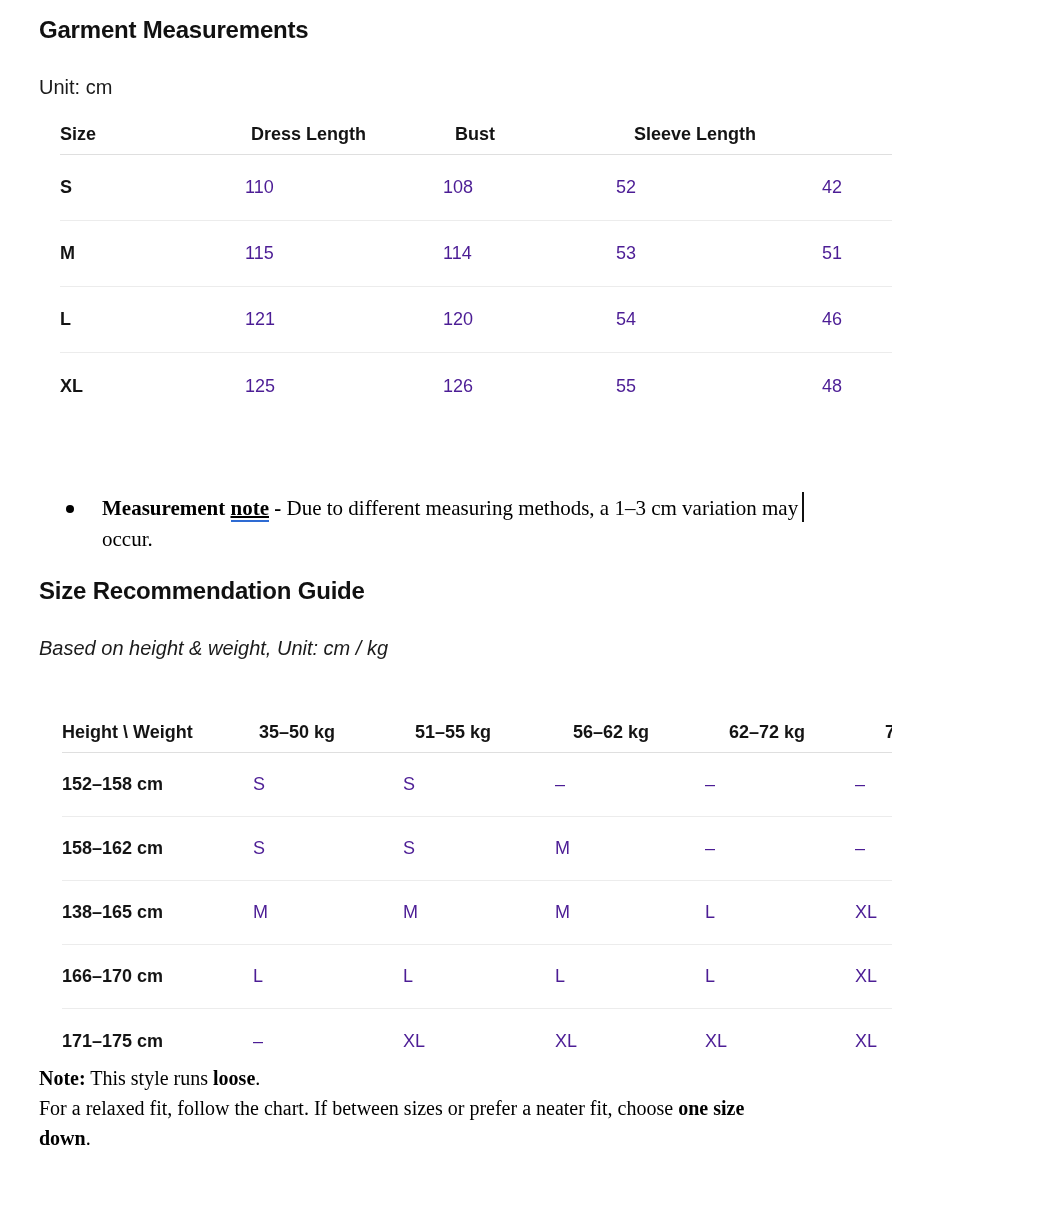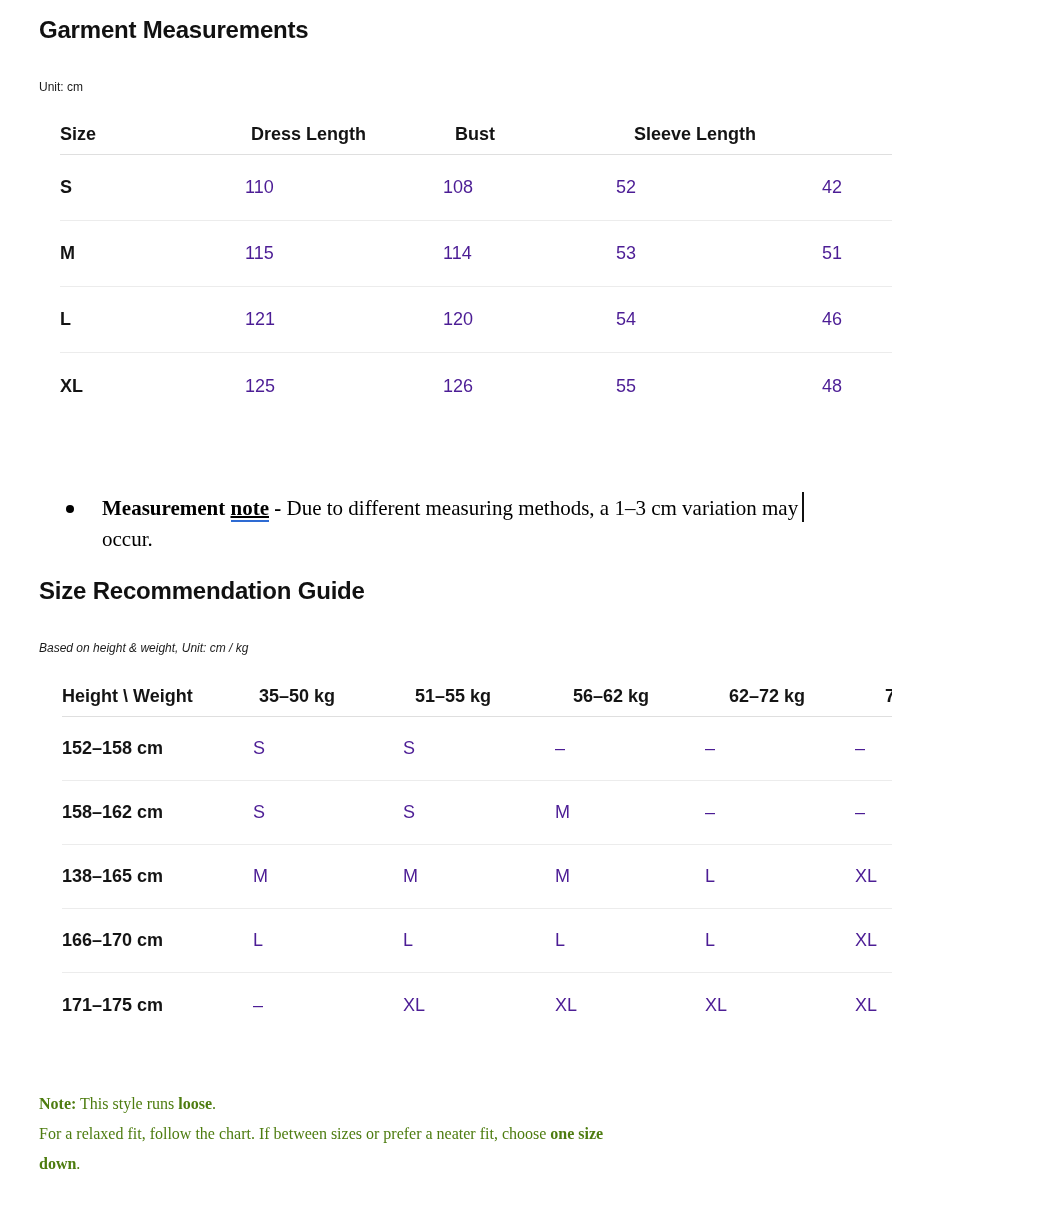--- a/index.html
+++ b/index.html
@@ -13,34 +13,34 @@
   }
   .h-title{
     position:absolute;left:39px;
     font-size:24px;font-weight:700;color:#111;
     letter-spacing:-0.2px;line-height:28px;white-space:nowrap;
   }
   #garment-title{top:16px;}
   #guide-title{top:577px;}
   .sub-label{
     position:absolute;left:39px;
-    font-size:12px;color:#1b1b1b;line-height:24px;white-space:nowrap;
+    font-size:20px;color:#1b1b1b;line-height:24px;white-space:nowrap;
   }
   #unit-label{top:75px;}
   #guide-subtitle{top:636px;font-style:italic;}
 
   
   .tbl{position:absolute;box-sizing:border-box;}
   #garment-table{left:60px;top:118px;width:935px;}
   #size-guide-table{left:62px;top:684px;width:933px;}
   .g1{display:grid;grid-template-columns:185px 198px 173px 206px 173px;}
   .g2{display:grid;grid-template-columns:191px 150px 152px 150px 150px 140px;}
   .thead{box-sizing:border-box;border-bottom:1px solid #dfdfdf;gap:6px;}
   #garment-table .thead{height:37px;}
-  #size-guide-table .thead{height:33px;}
+  #size-guide-table .thead{height:33px;margin-top:36px;}
   .thead > div{
     font-size:18px;font-weight:700;color:#141414;
     padding-top:5px;line-height:22px;white-space:nowrap;
   }
   #size-guide-table .thead > div{padding-top:1px;}
   .trow{box-sizing:border-box;align-items:center;}
   #garment-table .trow{height:66px;}
   #size-guide-table .trow{height:64px;}
   .trow:not(:last-child){border-bottom:1px solid #ececec;}
   .trow > div{font-size:18px;color:#4c1d95;white-space:nowrap;}
@@ -64,22 +64,22 @@
     border-bottom:2px solid #2e6bd3;
     padding-bottom:0px;
   }
   .caret{
     display:inline-block;width:2px;height:30px;background:#111;
     vertical-align:-7px;margin-left:4px;
   }
 
   
   .footer-note{
-    position:absolute;left:39px;top:1089px;width:960px;
-    font-family:"Liberation Serif",serif;font-size:16px;line-height:30px;color:#4d7c0f;
+    position:absolute;left:39px;top:1063px;width:960px;
+    font-family:"Liberation Serif",serif;font-size:20px;line-height:30px;color:#000000;
   }
   .footer-note .line{white-space:nowrap;}
 </style>
 </head>
 <body>
 
 <div class="doc">
 
   <div class="h-title" id="garment-title">Garment Measurements</div>
   <div class="sub-label" id="unit-label">Unit: cm</div>

